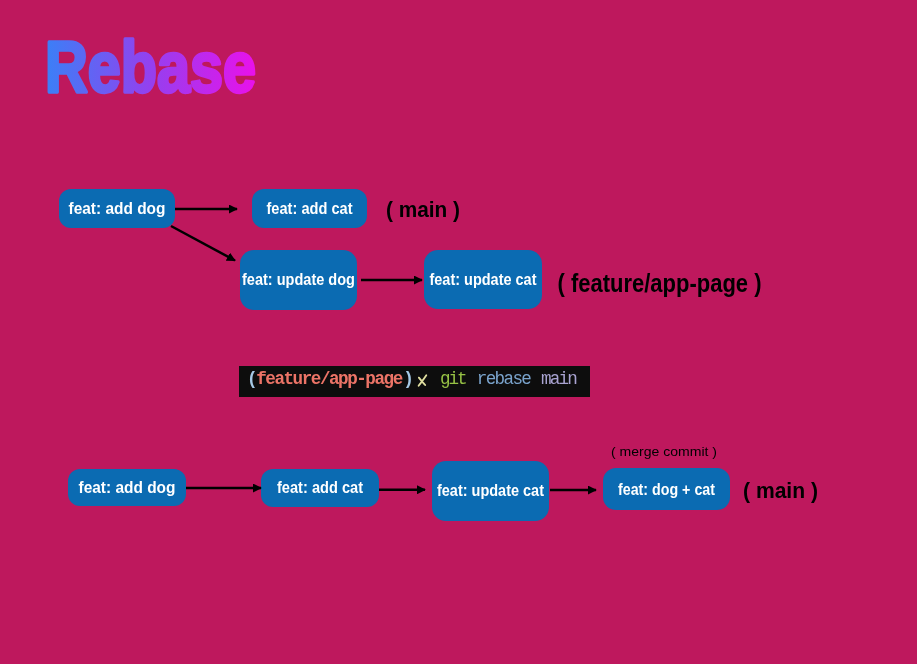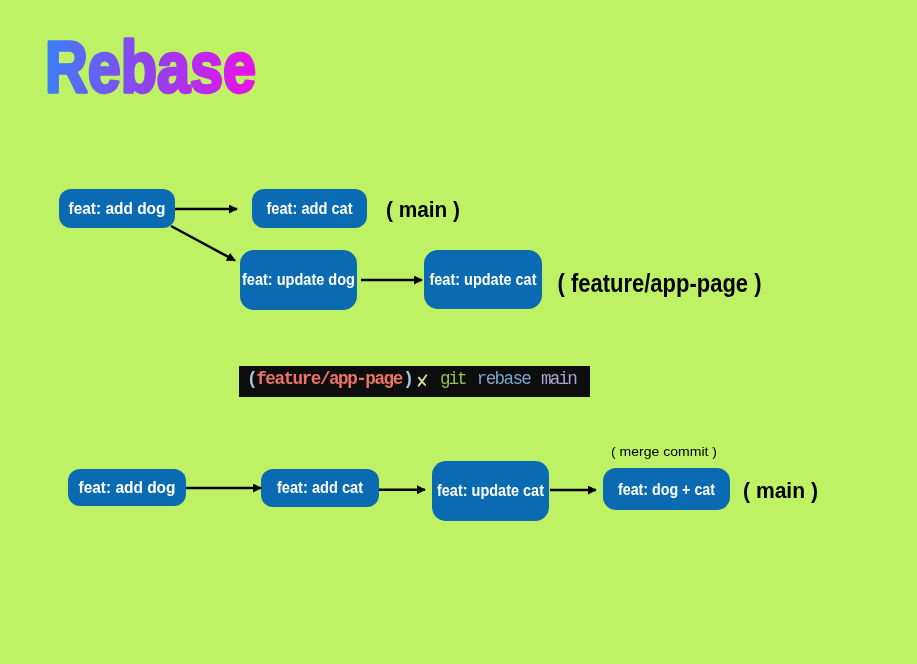--- a/index.html
+++ b/index.html
@@ -1,16 +1,16 @@
 <!DOCTYPE html>
 <html><head>
 <meta charset="utf-8">
 <style>
   html,body{margin:0;padding:0;background:#ffffff;}
-  .page{position:relative;width:917px;height:664px;background:#bef264;overflow:hidden;
+  .page{position:relative;width:917px;height:664px;background:#be185d;overflow:hidden;
         font-family:"Liberation Sans", sans-serif;}
 </style>
 </head>
 <body>
 <div class="page">
 <svg width="917" height="664" viewBox="0 0 917 664">
   <defs>
     <linearGradient id="tg" x1="0" y1="0" x2="1" y2="0">
       <stop offset="0" stop-color="#3a80f7"></stop>
       <stop offset="0.5" stop-color="#9440ef"></stop>

